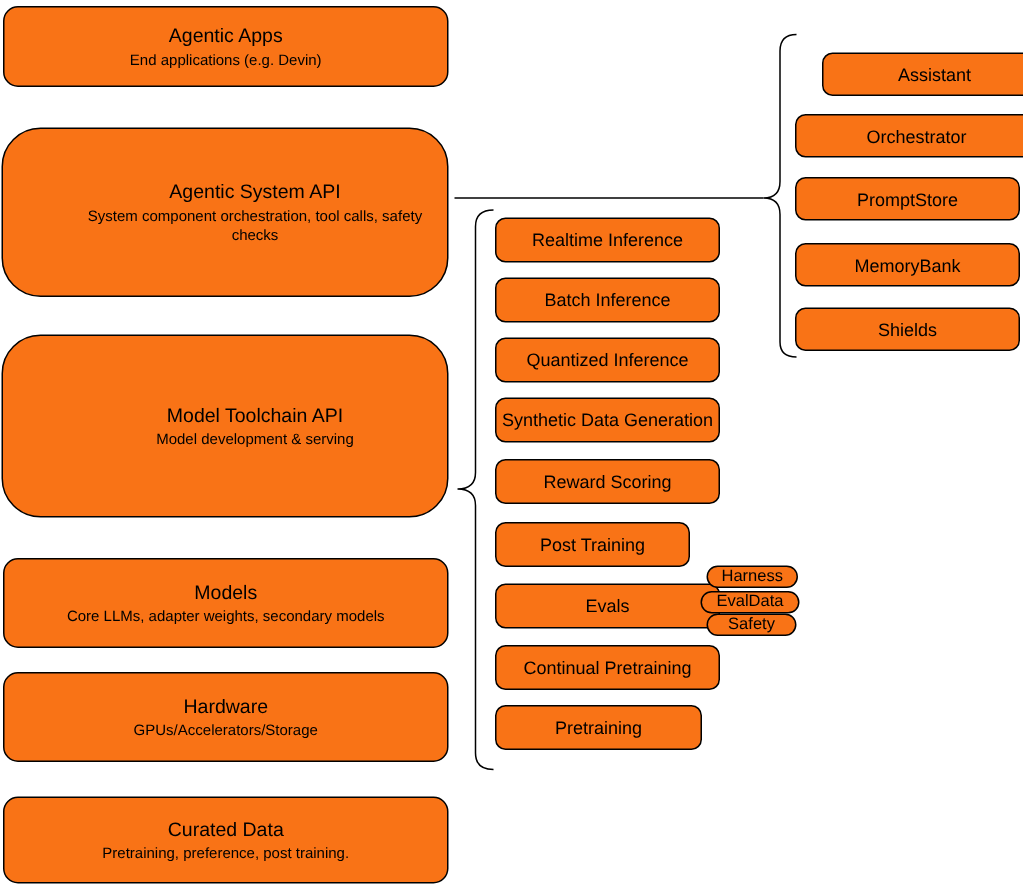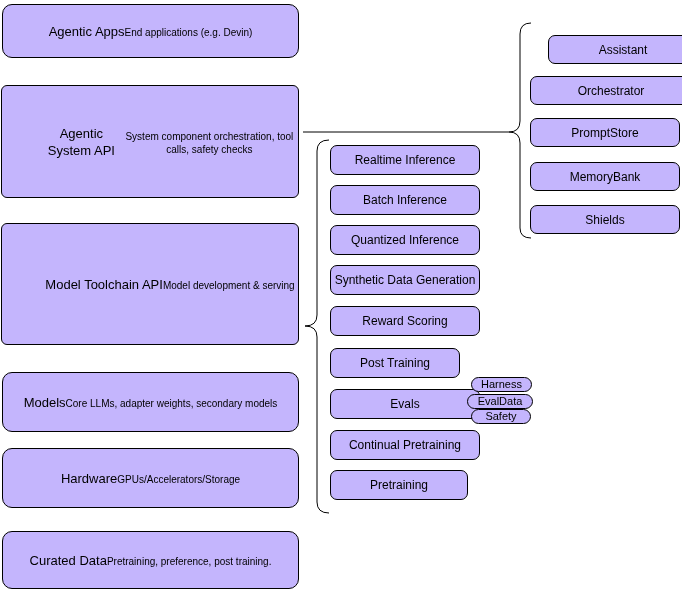--- a/index.html
+++ b/index.html
@@ -2,30 +2,30 @@
 <html><head>
 <meta charset="utf-8">
 <style>
   html,body{margin:0;padding:0;background:#fff;}
   .canvas{
     position:relative;width:682px;height:591px;background:#ffffff;
     font-family:"Liberation Sans",sans-serif;color:#000;overflow:hidden;
   }
   .layer{position:absolute;left:0;top:0;width:682px;height:591px;}
   .node{
-    position:absolute;box-sizing:border-box;background:#c4b5fd;
-    border:1px solid #000;display:flex;flex-direction:row;
+    position:absolute;box-sizing:border-box;background:#f97316;
+    border:1px solid #000;display:flex;flex-direction:column;
     align-items:center;justify-content:center;text-align:center;
   }
   .stack-node .title{font-size:13px;line-height:17px;}
   .stack-node .subtitle{font-size:10px;line-height:13px;margin-top:2px;}
   .small-node{font-size:12px;border-radius:7px;}
   .pill-node{font-size:11px;border-radius:8px;line-height:13px;}
   .r10{border-radius:10px;}
-  .r26{border-radius:6px;padding-left:40px;}
+  .r26{border-radius:26px;padding-left:40px;}
 </style>
 </head>
 <body>
 
 <div class="canvas">
 
   <svg class="layer" width="682" height="591" viewBox="0 0 682 591" fill="none">
     <path d="M 303 132 L 509 132" stroke="#000" stroke-width="1"></path>
     <path d="M 531 23 Q 520 23 520 34 L 520 121 Q 520 132 509 132 Q 520 132 520 143 L 520 228 Q 520 238 531 238" stroke="#000" stroke-width="1" fill="none"></path>
     <path d="M 329 140 Q 317 140 317 151 L 317 315 Q 317 326 305 326 Q 317 326 317 337 L 317 502 Q 317 513 329 513" stroke="#000" stroke-width="1" fill="none"></path>

